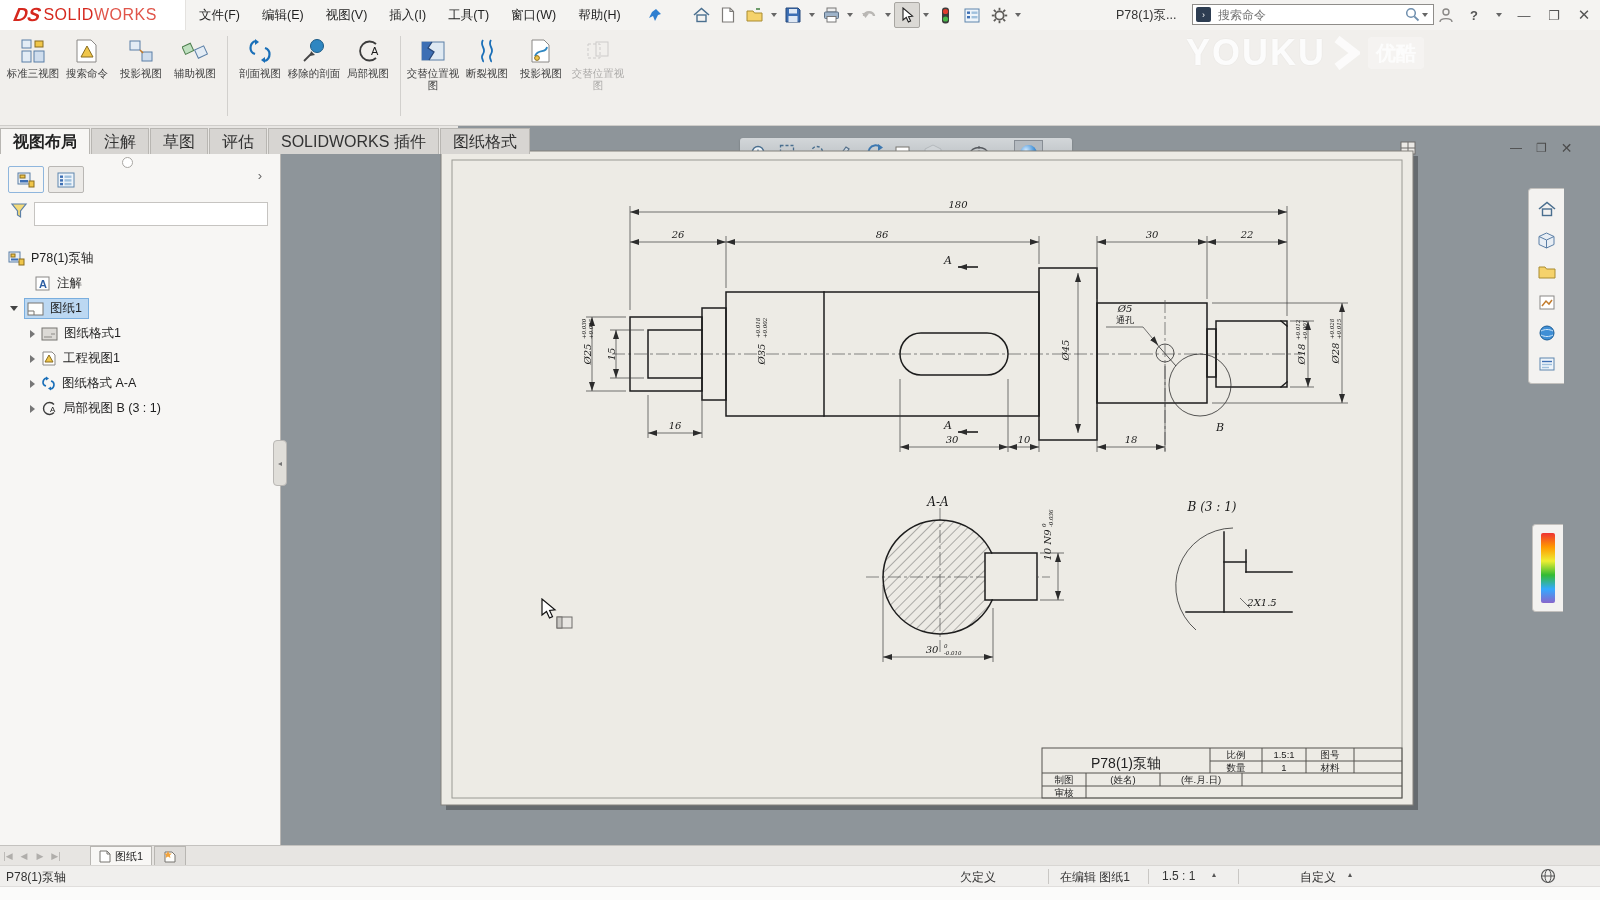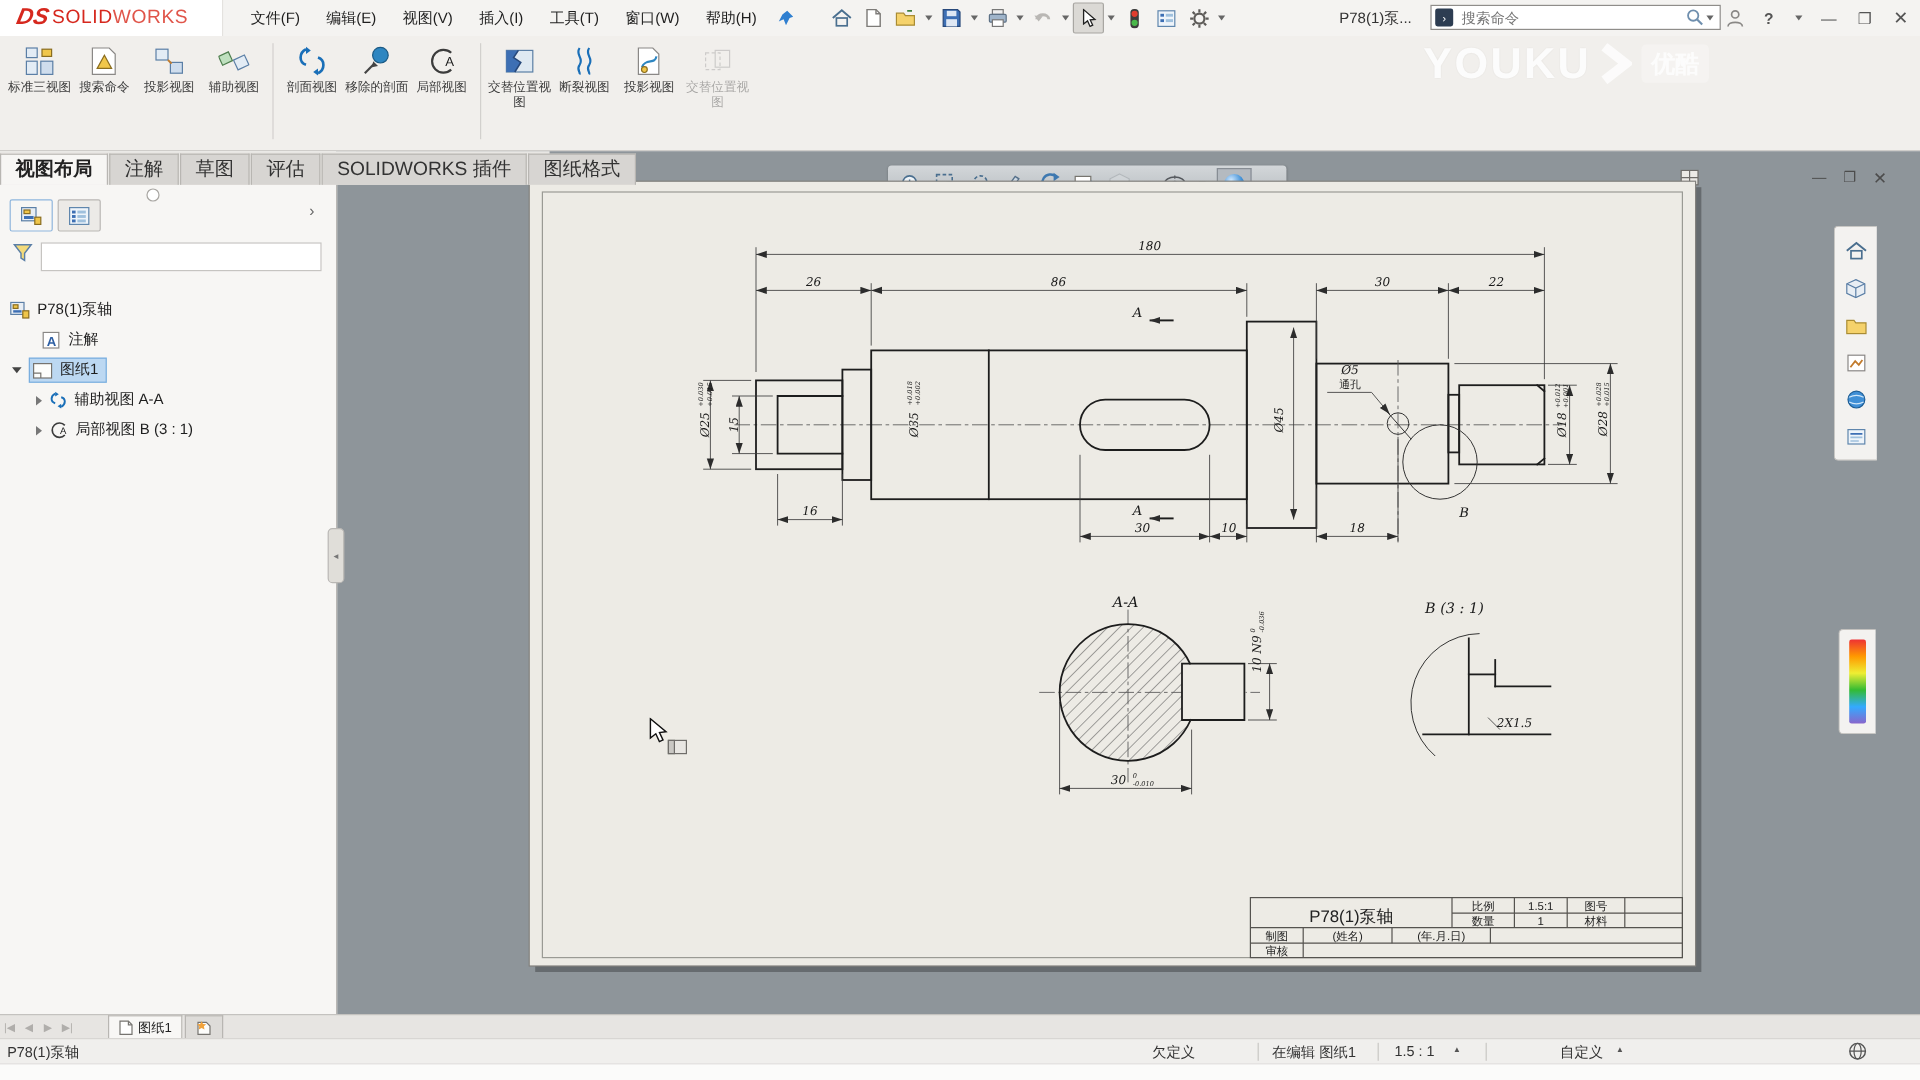--- a/index.html
+++ b/index.html
@@ -5,21 +5,21 @@
   html,body{margin:0;padding:0}
   body{width:1600px;height:900px;position:relative;overflow:hidden;
        font-family:"Liberation Sans",sans-serif;background:#fff;font-size:12px;color:#222}
   .abs{position:absolute}
   
   #menubar{position:absolute;left:0;top:0;width:1600px;height:30px;background:#f4f3f1;border-bottom:1px solid #dcdad7}
   #logo{position:absolute;left:0;top:0;width:186px;height:30px;background:#fff;display:flex;align-items:center;padding-left:14px;box-sizing:border-box;border-right:1px solid #e4e2df}
   .logo-ds{color:#d6281e;font-style:italic;font-weight:bold;font-size:19px;margin-right:3px;transform:skewX(-12deg);display:inline-block}
   .sw-solid{color:#d6281e;font-weight:normal;font-size:16px;letter-spacing:.5px}
   .sw-works{color:#e0554a;font-size:16px;letter-spacing:.5px}
-  #menus{position:absolute;left:198px;top:0;height:30px;display:flex;align-items:flex-end}
+  #menus{position:absolute;left:188px;top:0;height:30px;display:flex;align-items:flex-end}
   .menu-item{padding:0 11px;font-size:12.5px;color:#1f1f1f;line-height:30px;cursor:default}
   #pin-btn{position:absolute;left:644px;top:4px;width:22px;height:22px;display:flex;align-items:center;justify-content:center}
   #qabar{position:absolute;left:688px;top:3px;height:24px;display:flex;align-items:center;gap:1px}
   .qa-btn{width:24px;height:24px;display:flex;align-items:center;justify-content:center;border:1px solid transparent;border-radius:2px}
   .qa-btn.pressed{background:#dbd9d5;border-color:#a8a6a2}
   .cv{width:0;height:0;border-left:3px solid transparent;border-right:3px solid transparent;border-top:4px solid #666;display:inline-block;margin:0 2px}
   #doc-title{position:absolute;left:1116px;top:0;line-height:30px;font-size:12.5px;color:#333;width:70px;overflow:hidden;white-space:nowrap}
   #searchbox{position:absolute;left:1192px;top:4px;width:242px;height:21px;background:#fff;border:1px solid #8f8d8a;display:flex;align-items:center;padding:0 3px;box-sizing:border-box}
   #searchbox .sq{width:15px;height:15px;background:#2d3d52;border-radius:2px;margin-right:5px;display:flex;align-items:center;justify-content:center;color:#fff;font-size:9px}
   #search-input{flex:1;border:none;outline:none;font-size:12px;color:#999;background:transparent;min-width:10px}
@@ -639,27 +639,43 @@
       <span class="sel-wrap">
         <svg class="ticon" width="17" height="14" viewBox="0 0 17 14">
             <rect x="1" y="1" width="15" height="12" fill="#fdfdfb" stroke="#767470"></rect>
             <path d="M1 9 L7 9 L7 13" fill="none" stroke="#767470"></path>
           </svg>
         <span>图纸1</span>
       </span>
     </div>
     <div class="trow" style="padding-left:30px">
       <span class="tri-r"></span>
+      <svg class="ticon" width="17" height="14" viewBox="0 0 17 14">
+          <rect x="1" y="1" width="15" height="12" fill="#dcdad6" stroke="#767470"></rect>
+          <path d="M3 10 h8 M10 7 h4" stroke="#8c8a86"></path>
+        </svg>
+      <span>图纸格式1</span>
+    </div>
+    <div class="trow" style="padding-left:30px">
+      <span class="tri-r"></span>
+      <svg class="ticon" width="16" height="15" viewBox="0 0 16 15">
+          <path d="M2 1 H11 L14 4 V14 H2 Z" fill="#fff" stroke="#8a8886"></path>
+          <path d="M4 11 L8 4 L12 11 Z" fill="#f0c64a" stroke="#8a6d1f"></path>
+        </svg>
+      <span>工程视图1</span>
+    </div>
+    <div class="trow" style="padding-left:30px">
+      <span class="tri-r"></span>
       <svg class="ticon" width="15" height="15" viewBox="0 0 15 15">
           <path d="M5 2 C1 4 1 9 5 10" fill="none" stroke="#1a6fb8" stroke-width="1.6"></path>
           <path d="M5 0.5 L8 2.5 L5 4.5 Z" fill="#1a6fb8"></path>
           <path d="M10 13 C14 11 14 6 10 5" fill="none" stroke="#1a6fb8" stroke-width="1.6"></path>
           <path d="M10 14.5 L7 12.5 L10 10.5 Z" fill="#1a6fb8"></path>
         </svg>
-      <span>辅助视图 A-A</span>
+      <span>图纸格式 A-A</span>
     </div>
     <div class="trow" style="padding-left:30px">
       <span class="tri-r"></span>
       <svg class="ticon" width="16" height="15" viewBox="0 0 16 15">
           <path d="M13 3.5 A6 6 0 1 0 13 11.5" fill="none" stroke="#3c3c3c" stroke-width="1.4"></path>
           <text x="9" y="11" font-size="8" fill="#1a1a1a" font-family="Liberation Sans">A</text>
         </svg>
       <span>局部视图 B (3 : 1)</span>
     </div>
   </div>

